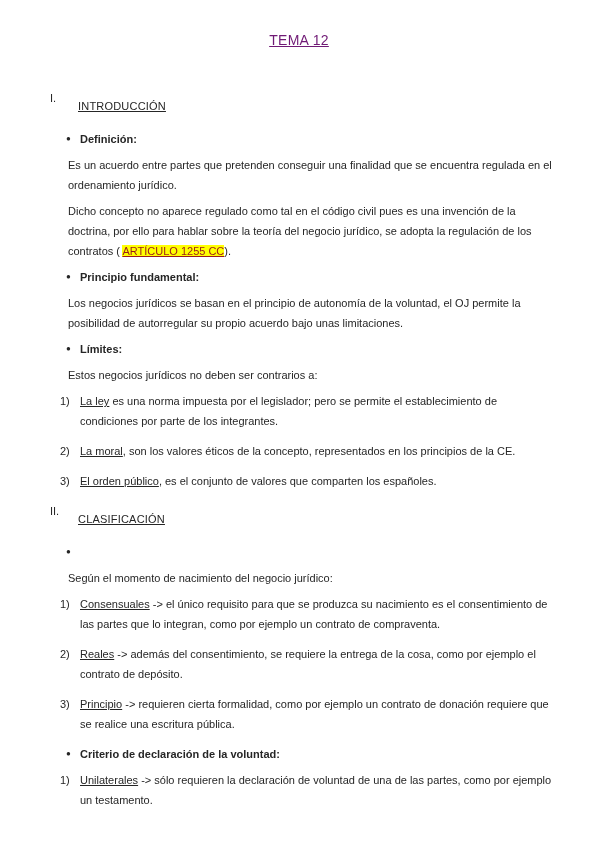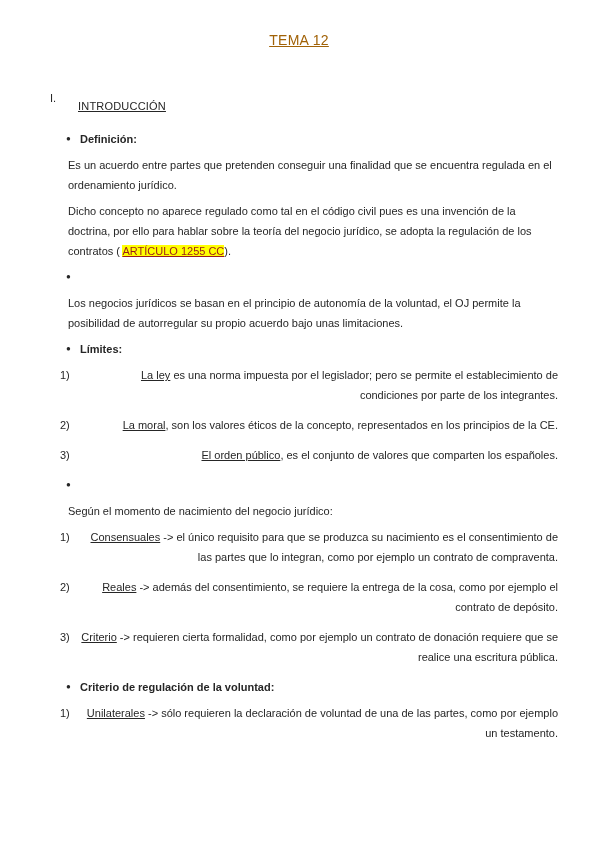--- a/index.html
+++ b/index.html
@@ -13,36 +13,36 @@
     line-height: 20px;
     color: #262626;
     box-sizing: border-box;
     padding: 30px 42px 0 40px;
     overflow: hidden;
   }
   .doc-title {
     text-align: center;
     font-size: 14px;
     line-height: 20px;
-    color: #a16207;
+    color: #701a75;
     text-decoration: underline;
     margin-bottom: 38px;
     letter-spacing: 0.3px;
   }
   .block { margin-bottom: 6px; }
   .block.heading { display: flex; padding-left: 10px; margin-bottom: 13px; }
   .block.heading .num { width: 28px; flex: none; }
   .block.heading .htext { text-decoration: underline; letter-spacing: 0.2px; margin-top: 8px; }
   .block.bullet { display: flex; padding-left: 26px; margin-bottom: 6px; }
   .block.bullet .dot { width: 14px; flex: none; font-size: 8px; }
   .block.bullet .btext { font-weight: bold; }
   .block.para { margin-bottom: 6px; margin-left: 28px; }
   .block.numbered { display: flex; padding-left: 20px; margin-bottom: 10px; }
   .block.numbered .num { width: 20px; flex: none; }
-  .block.numbered .content { flex: 1; text-align: right; }
+  .block.numbered .content { flex: 1; }
   .run-underline { text-decoration: underline; }
   .run-bold { font-weight: normal; }
   .run-highlight {
     background: var(--hl-bg, #ffff00);
     color: var(--hl-fg, #9b1b1b);
     text-decoration: underline;
   }
 </style>
 </head>
 <body>
@@ -55,56 +55,62 @@
         <span class="htext">INTRODUCCIÓN</span>
       </div>
       <div class="block bullet">
         <span class="dot">●</span>
         <span class="btext">Definición:</span>
       </div>
       <div class="block para"><span>Es un acuerdo entre partes que pretenden conseguir una finalidad que se encuentra regulada en el ordenamiento jurídico.</span></div>
       <div class="block para"><span>Dicho concepto no aparece regulado como tal en el código civil pues es una invención de la doctrina, por ello para hablar sobre la teoría del negocio jurídico, se adopta la regulación de los contratos ( </span><span class="run-highlight">ARTÍCULO 1255 CC</span><span>).</span></div>
       <div class="block bullet">
         <span class="dot">●</span>
+        <span class="btext">Principio fundamental:</span>
       </div>
       <div class="block para"><span>Los negocios jurídicos se basan en el principio de autonomía de la voluntad, el OJ permite la posibilidad de autorregular su propio acuerdo bajo unas limitaciones.</span></div>
       <div class="block bullet">
         <span class="dot">●</span>
         <span class="btext">Límites:</span>
       </div>
+      <div class="block para"><span>Estos negocios jurídicos no deben ser contrarios a:</span></div>
       <div class="block numbered">
         <span class="num">1)</span>
         <span class="content"><span class="run-underline">La ley</span><span> es una norma impuesta por el legislador; pero se permite el establecimiento de condiciones por parte de los integrantes.</span></span>
       </div>
       <div class="block numbered">
         <span class="num">2)</span>
         <span class="content"><span class="run-underline">La moral</span><span>, son los valores éticos de la concepto, representados en los principios de la CE.</span></span>
       </div>
       <div class="block numbered">
         <span class="num">3)</span>
         <span class="content"><span class="run-underline">El orden público</span><span>, es el conjunto de valores que comparten los españoles.</span></span>
+      </div>
+      <div class="block heading">
+        <span class="num">II.</span>
+        <span class="htext">CLASIFICACIÓN</span>
       </div>
       <div class="block bullet">
         <span class="dot">●</span>
       </div>
       <div class="block para"><span>Según el momento de nacimiento del negocio jurídico:</span></div>
       <div class="block numbered">
         <span class="num">1)</span>
         <span class="content"><span class="run-underline">Consensuales</span><span> -&gt; el único requisito para que se produzca su nacimiento es el consentimiento de las partes que lo integran, como por ejemplo un </span><span class="run-bold">contrato de compraventa.</span></span>
       </div>
       <div class="block numbered">
         <span class="num">2)</span>
         <span class="content"><span class="run-underline">Reales</span><span> -&gt; además del consentimiento, se requiere la entrega de la cosa, como por ejemplo el </span><span class="run-bold">contrato de depósito.</span></span>
       </div>
       <div class="block numbered">
         <span class="num">3)</span>
-        <span class="content"><span class="run-underline">Criterio</span><span> -&gt;  requieren cierta formalidad, como por ejemplo un </span><span class="run-bold">contrato de donación</span><span> requiere que se realice una escritura pública.</span></span>
+        <span class="content"><span class="run-underline">Principio</span><span> -&gt;  requieren cierta formalidad, como por ejemplo un </span><span class="run-bold">contrato de donación</span><span> requiere que se realice una escritura pública.</span></span>
       </div>
       <div class="block bullet">
         <span class="dot">●</span>
-        <span class="btext">Criterio de regulación de la voluntad:</span>
+        <span class="btext">Criterio de declaración de la voluntad:</span>
       </div>
       <div class="block numbered">
         <span class="num">1)</span>
         <span class="content"><span class="run-underline">Unilaterales</span><span> -&gt; sólo requieren la declaración de voluntad de una de las partes, como por ejemplo un </span><span class="run-bold">testamento.</span></span>
       </div>
     </div>
 </div>
 
 </body></html>

